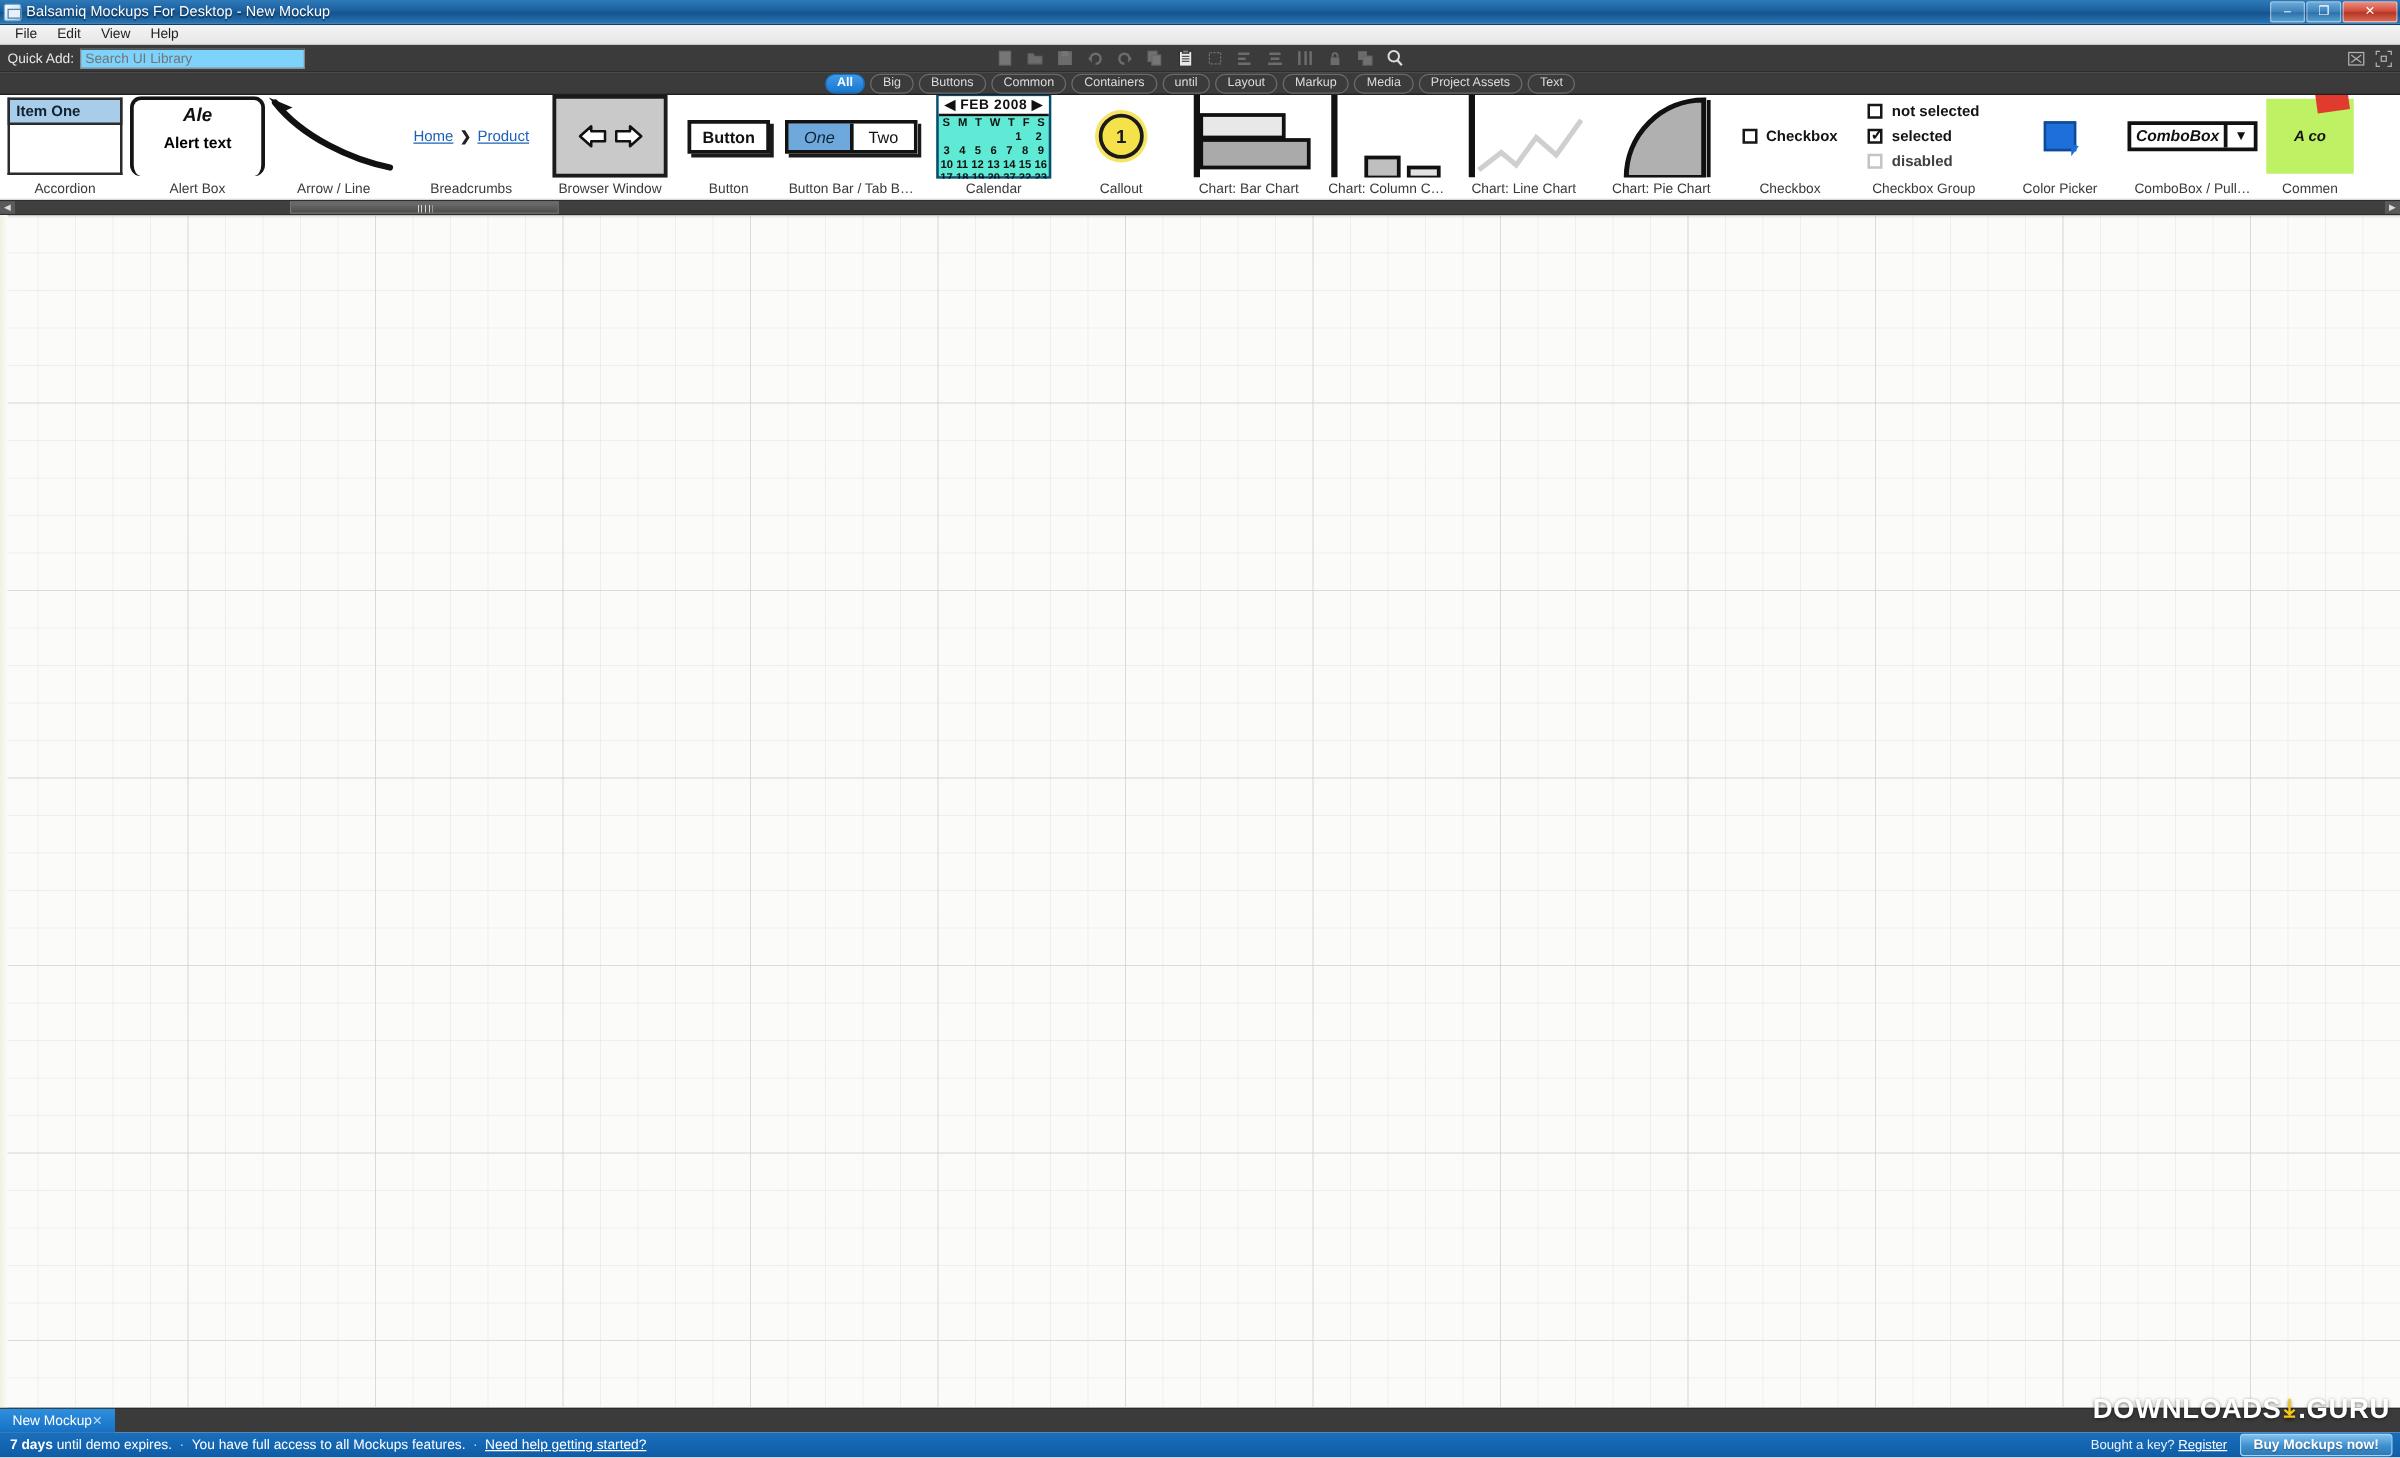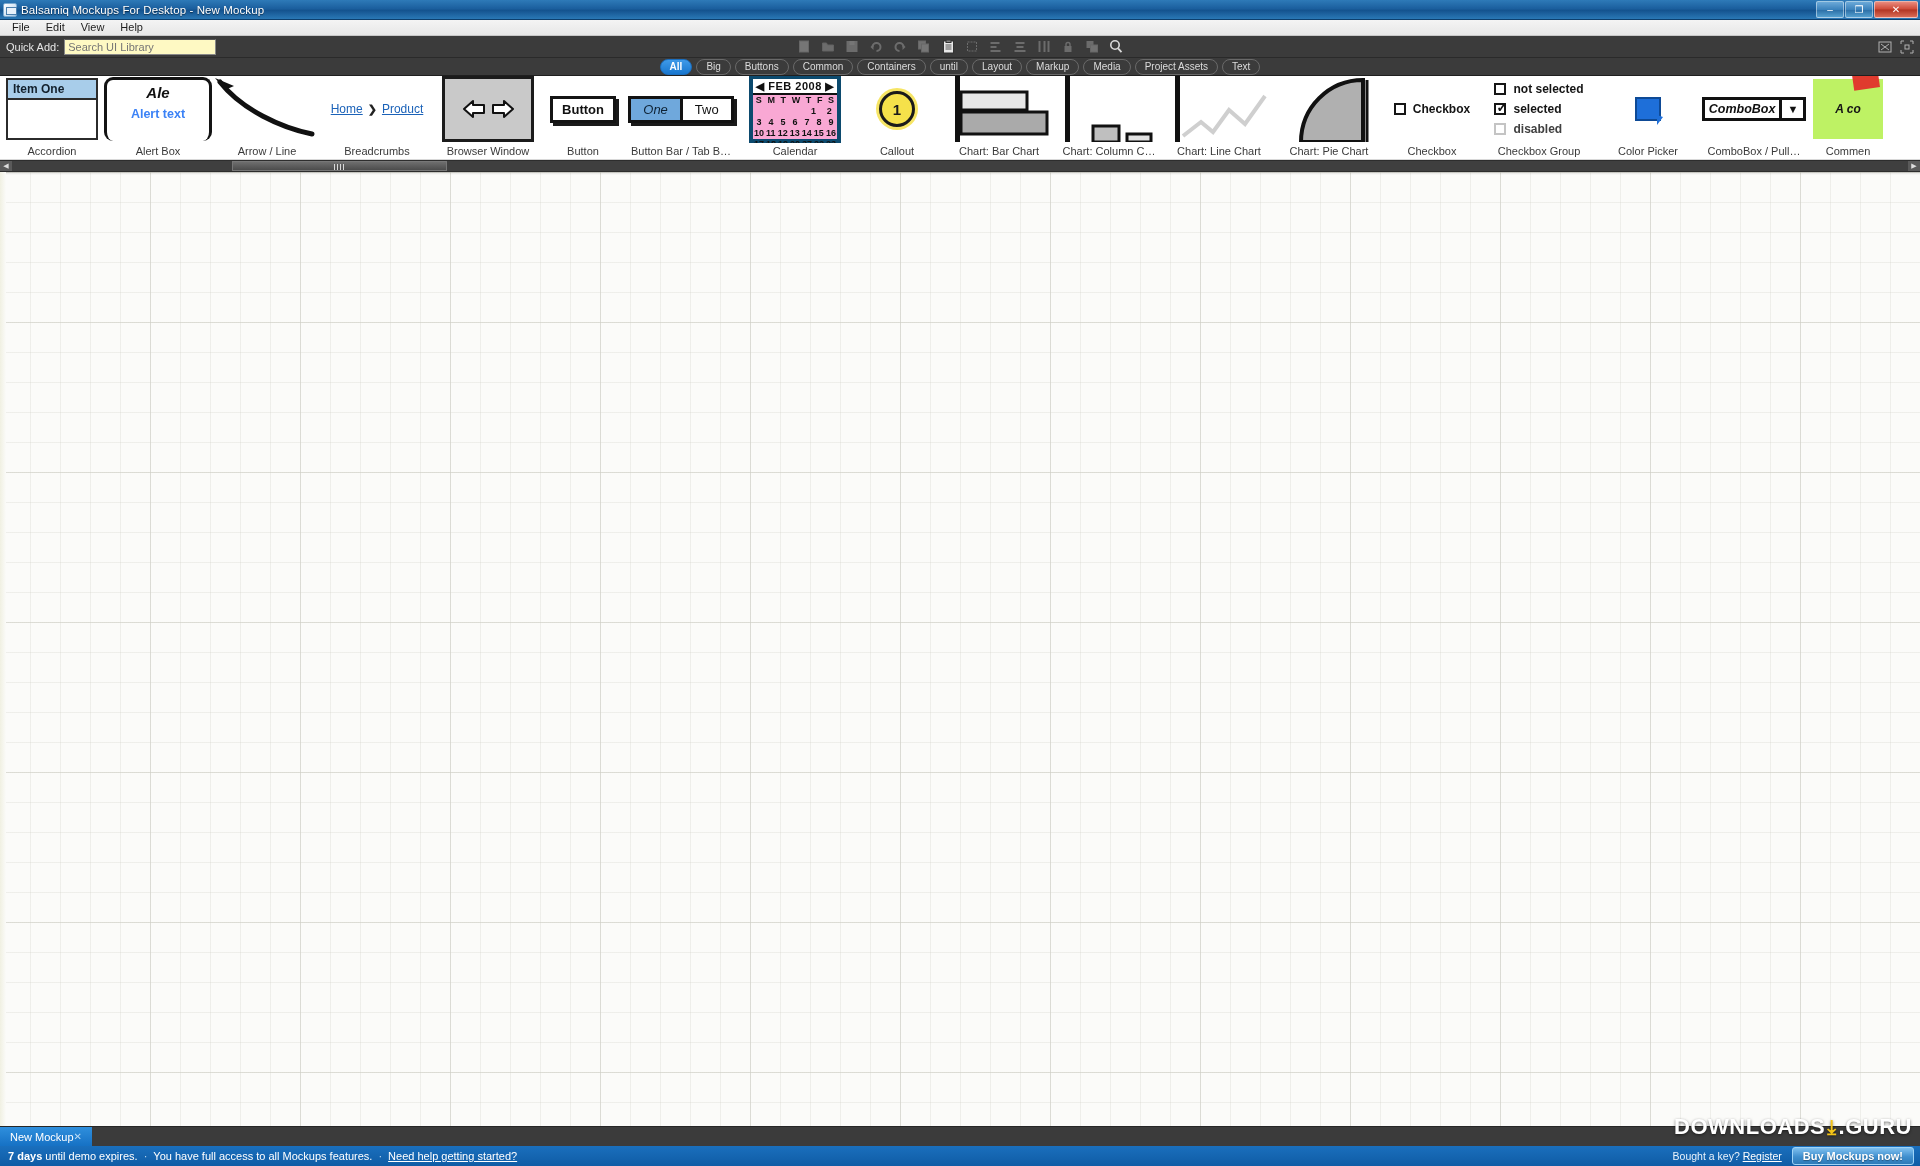--- a/index.html
+++ b/index.html
@@ -66,22 +66,22 @@
   
   .quickadd-bar {
     height: 22px; flex: 0 0 22px;
     background: #3b3b3b;
     border-bottom: 1px solid #2a2a2a;
     display: flex; align-items: center; padding-left: 6px;
     position: relative;
   }
   .quickadd-label { color: #e6e6e6; font-size: 11px; margin-right: 5px; white-space: nowrap; }
   .quickadd-input {
-    width: 152px; height: 16px;
-    background: #fef9c3; border: 1px solid #888; border-top-color: #555;
+    width: 180px; height: 16px;
+    background: #7dd3fc; border: 1px solid #888; border-top-color: #555;
     font-size: 11px; color: #333; padding: 0 3px; outline: none;
     font-family: "Liberation Sans", sans-serif;
   }
   .toolbar-icons {
     position: absolute; left: 50%; transform: translateX(-50%);
     display: flex; align-items: center; gap: 9px;
   }
   .tb-icon {
     width: 15px; height: 15px; opacity: 0.30;
     display: flex; align-items: center; justify-content: center;
@@ -136,37 +136,37 @@
   }
   .accordion-w { width: 92px; height: 62px; border: 2px solid #2b2b2b; border-top: none; background:#fff; }
   .accordion-hd {
     height: 22px; background: #a8cdea; border: 2px solid #2b2b2b;
     margin: 0 -2px; display:flex; align-items:center; padding-left: 5px;
     font-size: 12px; color: #12202c; font-weight: 600;
   }
   .alert-w { width: 130px; height: 64px; border: 3px solid #141414; border-radius: 9px; border-bottom: none;
     background:#fff; display:flex; flex-direction:column; align-items:center; justify-content:flex-start; padding-top:4px; }
   .alert-title { font-size: 15px; font-weight: 700; color:#111; font-style: italic; }
-  .alert-body { font-size: 12.5px; font-weight: 700; color:#3b82f6; margin-top: 6px; }
+  .alert-body { font-size: 12.5px; font-weight: 700; color:#000000; margin-top: 6px; }
   .crumbs { display:flex; align-items:center; gap:5px; font-size: 12px; }
   .crumbs a { color:#1b62b8; text-decoration: underline; }
   .crumb-sep { color:#222; font-weight: 700; font-size: 11px; }
   .browser-w {
     width: 92px; height: 66px; background:#c9c9c9; border: 3px solid #1b1b1b;
     display:flex; align-items:center; justify-content:center; gap:5px;
   }
   .btn-w {
     border: 3px solid #141414; background:#fff; padding: 3px 9px;
     font-size: 13px; font-weight: 700; color:#111;
     box-shadow: 3px 3px 0 #1a1a1a;
   }
   .bbar-w { display:flex; border: 3px solid #121212; box-shadow: 3px 3px 0 #1a1a1a; }
   .bbar-one { background:#6fa8dc; padding: 3px 12px; font-size: 13px; font-style: italic; color:#0e2234; border-right: 3px solid #121212; }
   .bbar-two { background:#fff; padding: 3px 12px; font-size: 13px; color:#111; }
-  .cal-w { width: 92px; height: 68px; border: 4px solid #0c4a6e; background:#f9a8d4; }
+  .cal-w { width: 92px; height: 68px; border: 2px solid #0c4a6e; background:#5eead4; }
   .cal-hd {
     background:#fff; border-bottom: 2px solid #111; font-size: 11px; font-weight: 800;
     text-align:center; letter-spacing: 0.5px; color:#111; line-height: 14px;
   }
   .cal-dow { display:flex; font-size: 9px; font-weight: 800; color:#111; justify-content: space-around; line-height: 11px; }
   .cal-row { display:flex; font-size: 9px; font-weight: 700; color:#111; justify-content: space-around; line-height: 11px; }
   .callout-w {
     width: 36px; height: 36px; border-radius: 50%;
     background: #f5e14a; border: 3px solid #1a1a1a;
     display:flex; align-items:center; justify-content:center;

